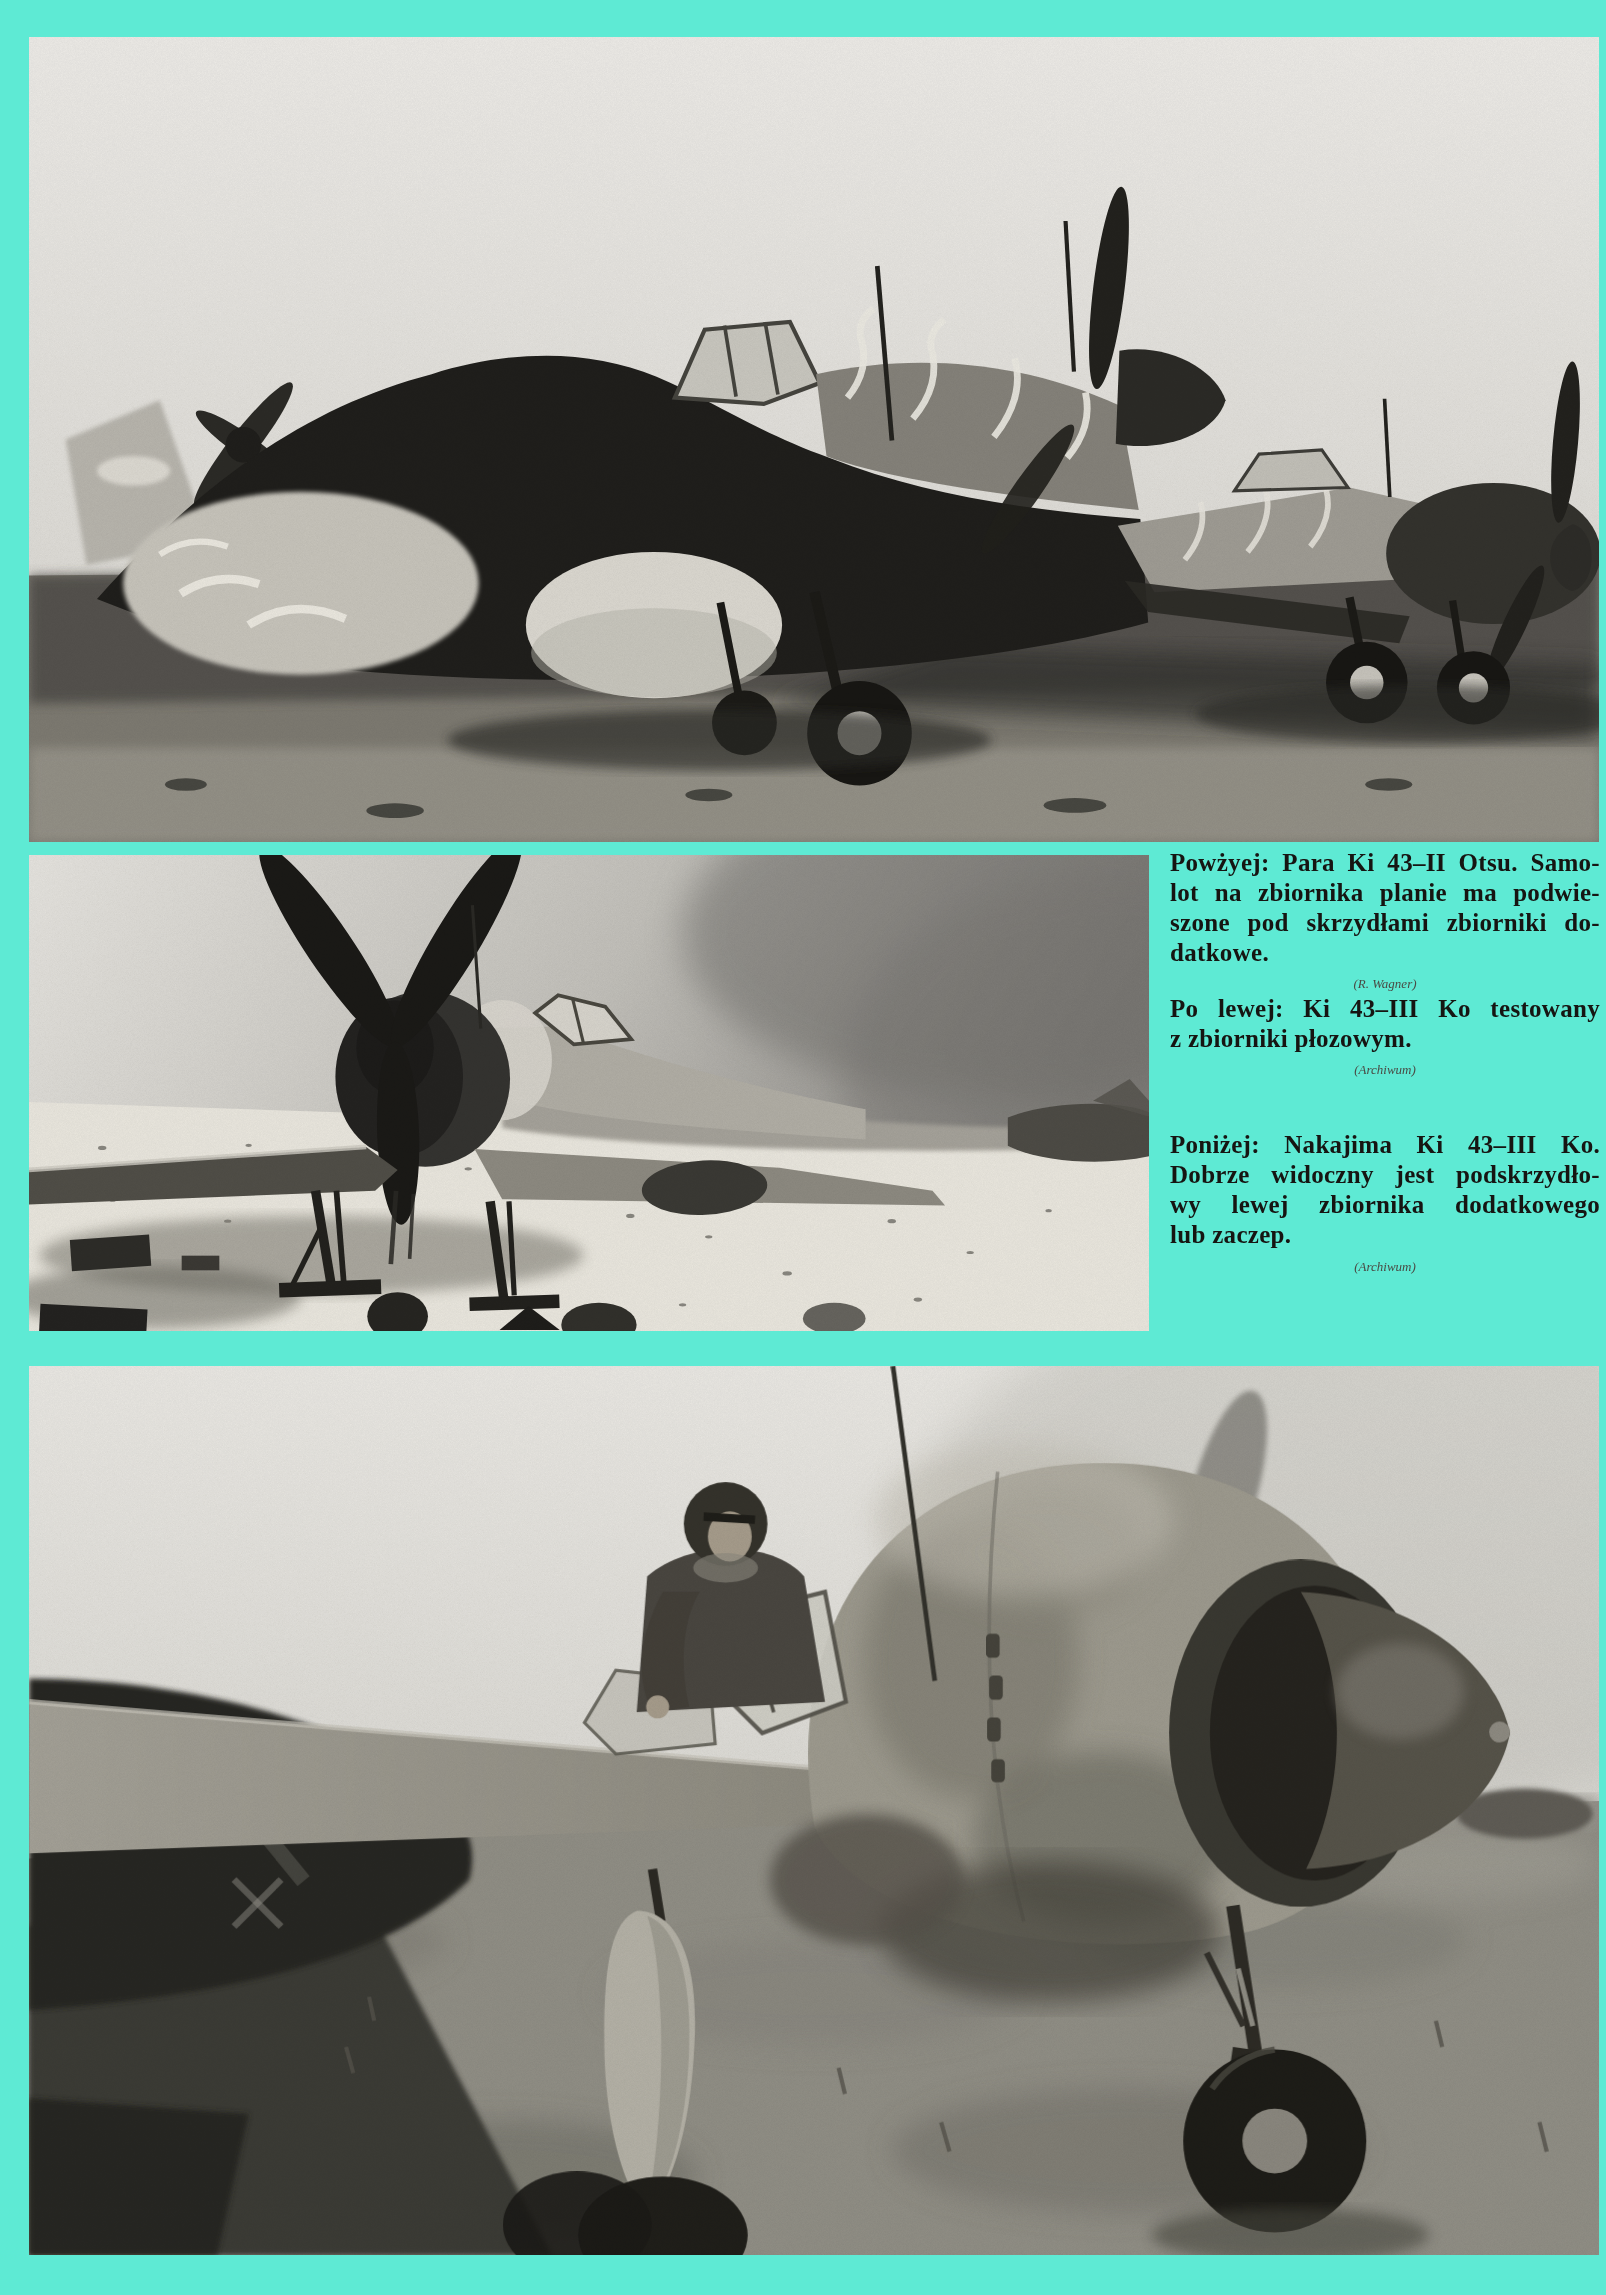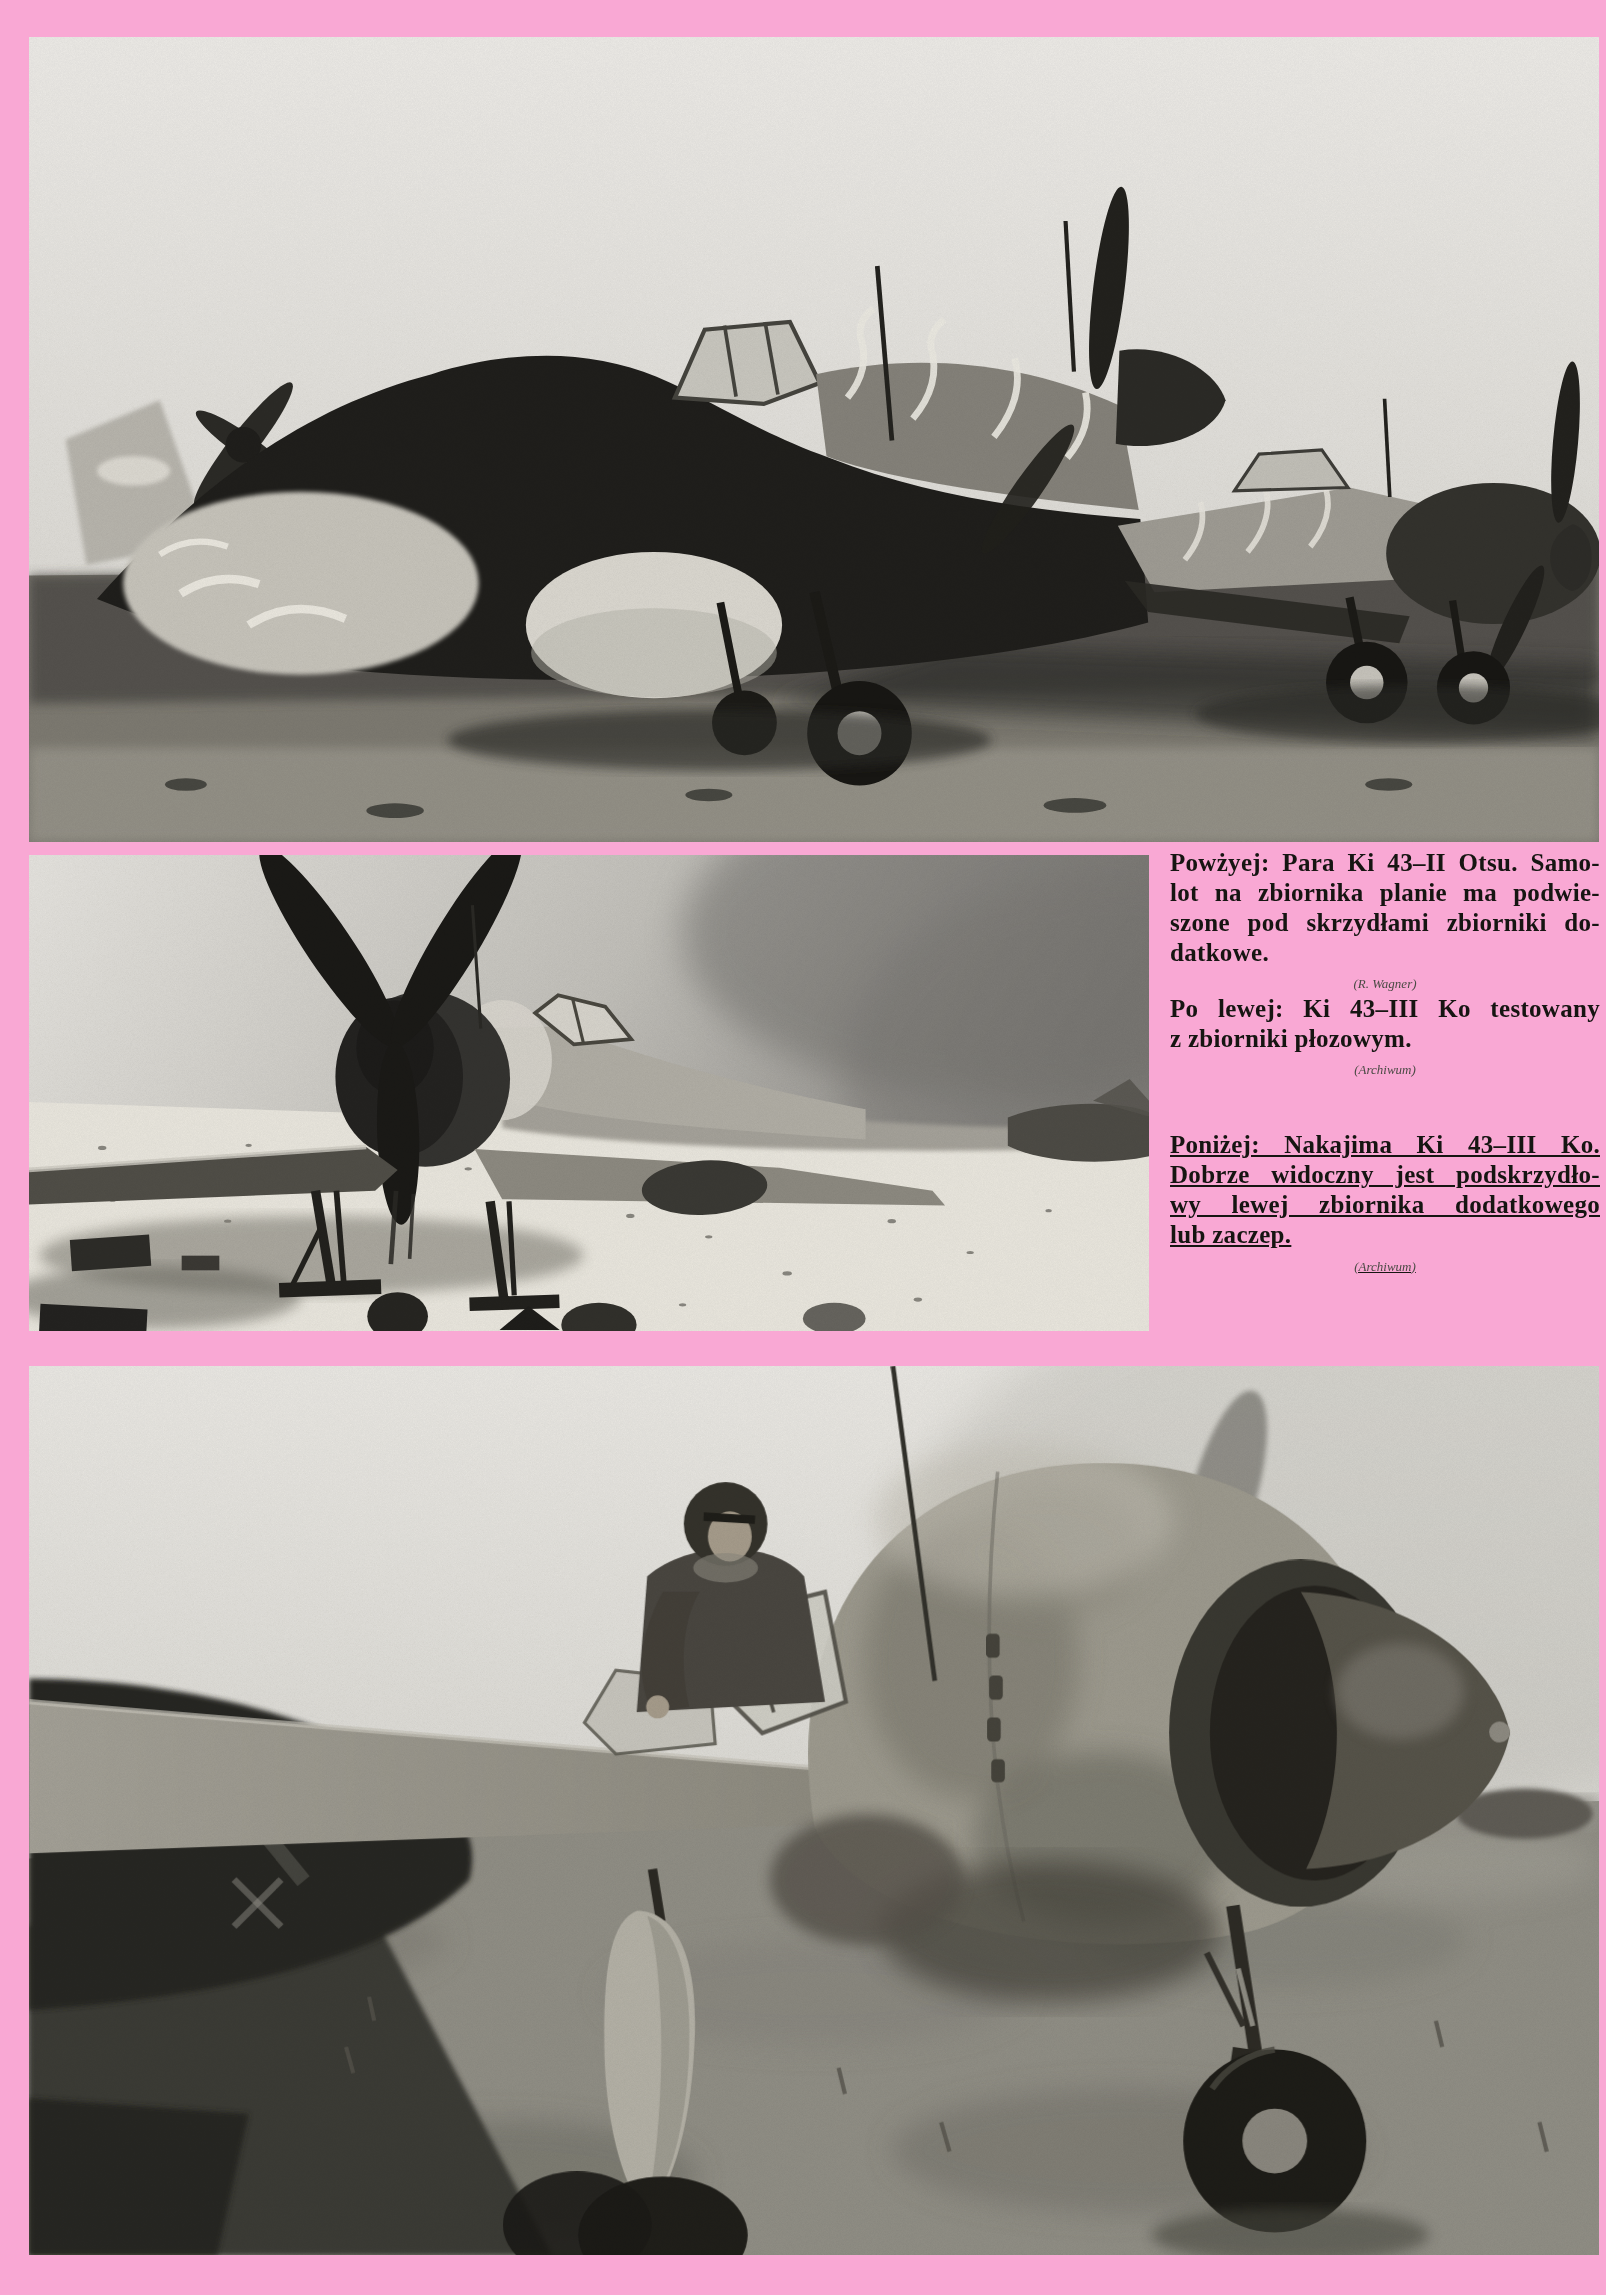--- a/index.html
+++ b/index.html
@@ -1,19 +1,19 @@
 <!DOCTYPE html>
 <html style="font-size:8.4px"><head>
 <meta charset="utf-8">
 <style>
   html,body{margin:0;padding:0;background:#ffffff;}
   .page{
     position:relative;
     width:1607px;height:2295px;
-    background:#f9a8d4;
+    background:#5eead4;
     overflow:hidden;
     font-family:"Liberation Serif", serif;
   }
   figure.photo{position:absolute;margin:0;padding:0;overflow:hidden;background:#dddbd5;}
   figure.photo svg{display:block;width:100%;height:100%;}
   .photo-top{left:29px;top:37px;width:1570px;height:805px;}
   .photo-middle{left:29px;top:855px;width:1120px;height:476px;}
   .photo-bottom{left:29px;top:1366px;width:1570px;height:889px;}
   .captions{
     position:absolute;left:1170px;top:848px;width:430px;
@@ -27,21 +27,21 @@
     text-align:justify;text-align-last:justify;text-justify:inter-word;
     white-space:normal;
   }
   .caption .line.last{text-align:left;text-align-last:left;}
   .caption .credit{
     margin-top:5.2px;
     font-size:13px;font-style:italic;font-weight:400;
     color:#4a4a44;text-align:center;line-height:21px;
   }
   .caption.cap-2{}
-  .caption.cap-3{margin-top:50px;text-decoration:underline;}
+  .caption.cap-3{margin-top:50px;}
 </style>
 </head>
 <body>
 
 <div class="page">
 
   <figure class="photo photo-top" aria-label="dwa mysliwce Ki 43-II Otsu zaparkowane na trawiastym lotnisku, widok z boku">
     <svg viewBox="0 0 3002 1540" preserveAspectRatio="none">
       <defs>
         <linearGradient id="t_sky" x1="0" y1="0" x2="0" y2="1">

